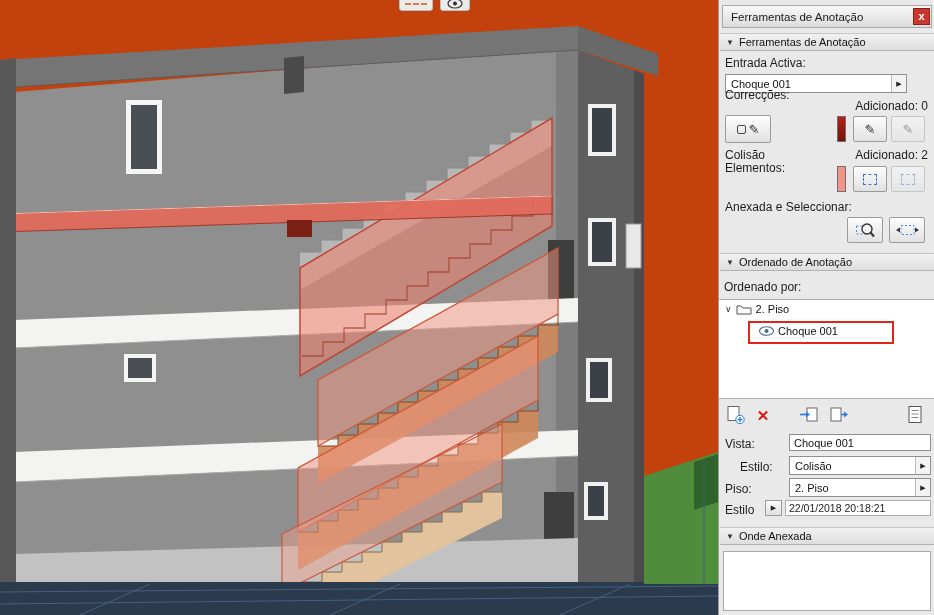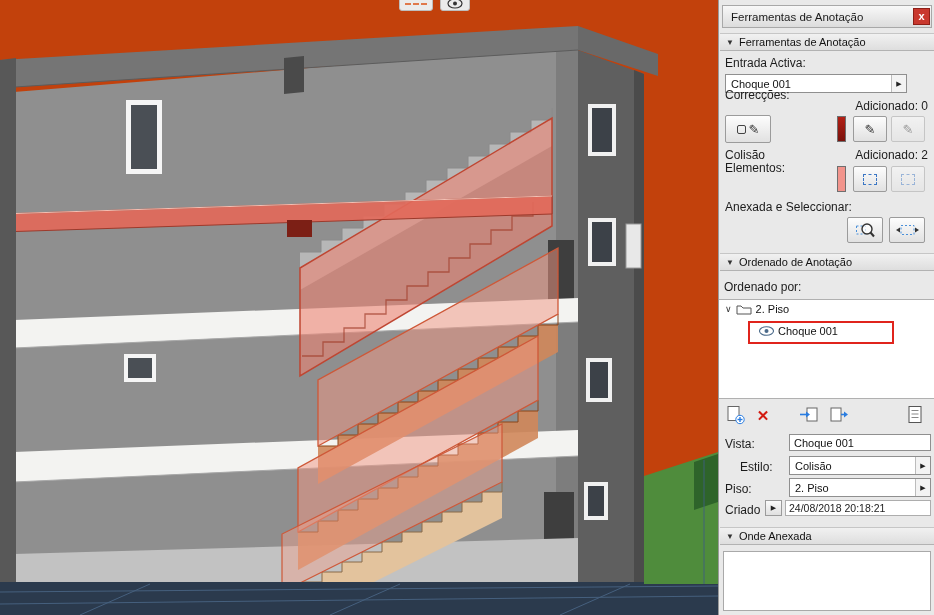--- a/index.html
+++ b/index.html
@@ -279,25 +279,25 @@
       <span class="val">Colisão</span>
       <span class="arr">▶</span>
     </div>
 
     <div class="lbl" style="left:6px;top:482px">Piso:</div>
     <div class="dd" style="left:70px;top:478px;width:142px">
       <span class="val">2. Piso</span>
       <span class="arr">▶</span>
     </div>
 
-    <div class="lbl" style="left:6px;top:503px">Criado</div>
+    <div class="lbl" style="left:6px;top:503px">Estilo</div>
     <div class="minipop" style="left:46px;top:500px">
       <span>▶</span>
     </div>
-    <div class="flatval" style="left:66px;top:500px;width:146px">24/08/2018 20:18:21</div>
+    <div class="flatval" style="left:66px;top:500px;width:146px">22/01/2018 20:18:21</div>
 
     <div class="hdr" style="top:527px">
       <span class="tri">▼</span>
       <span>Onde Anexada</span>
     </div>
     <div class="whitebox" style="left:4px;top:551px;width:208px;height:60px"></div>
 
   </div>
 </div>
 

